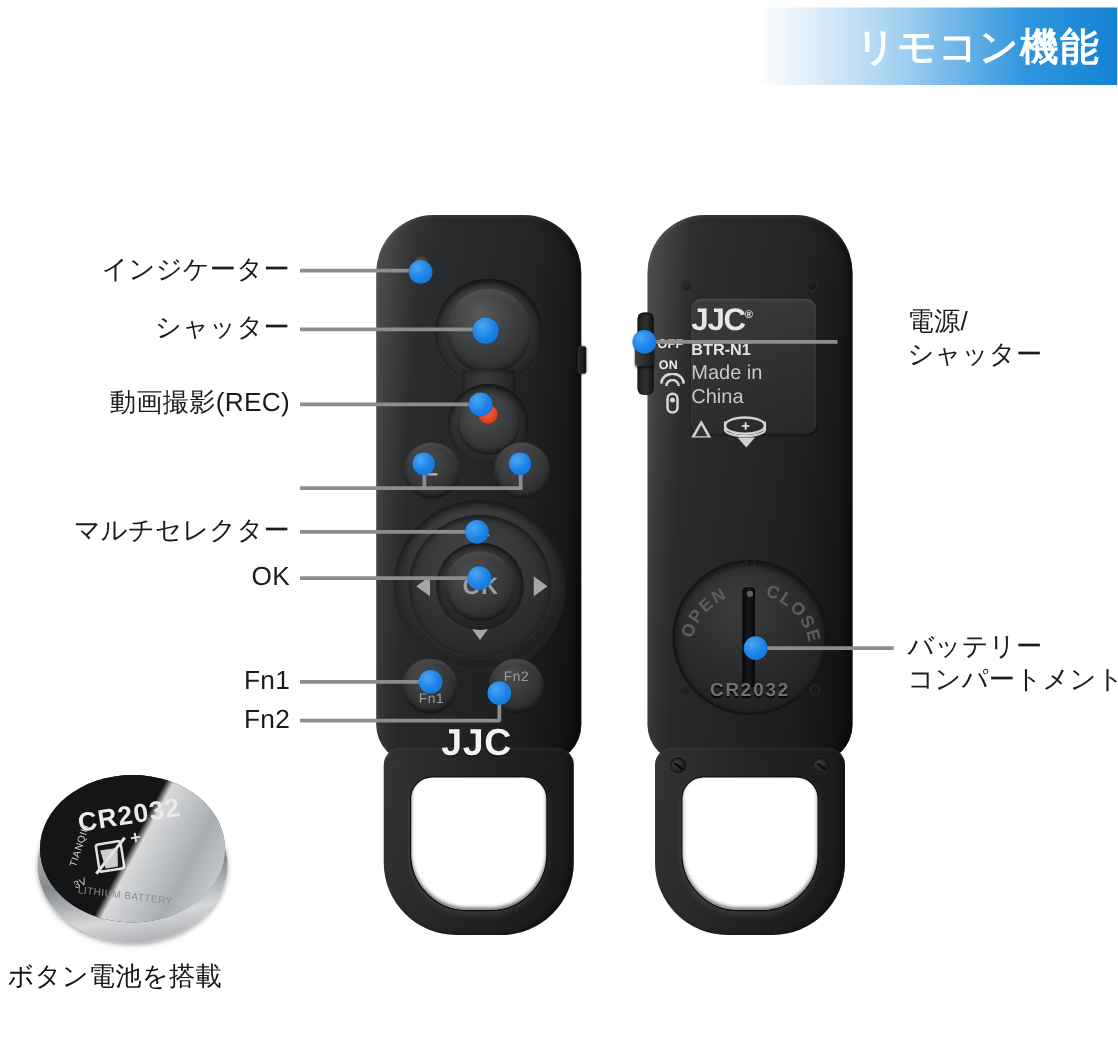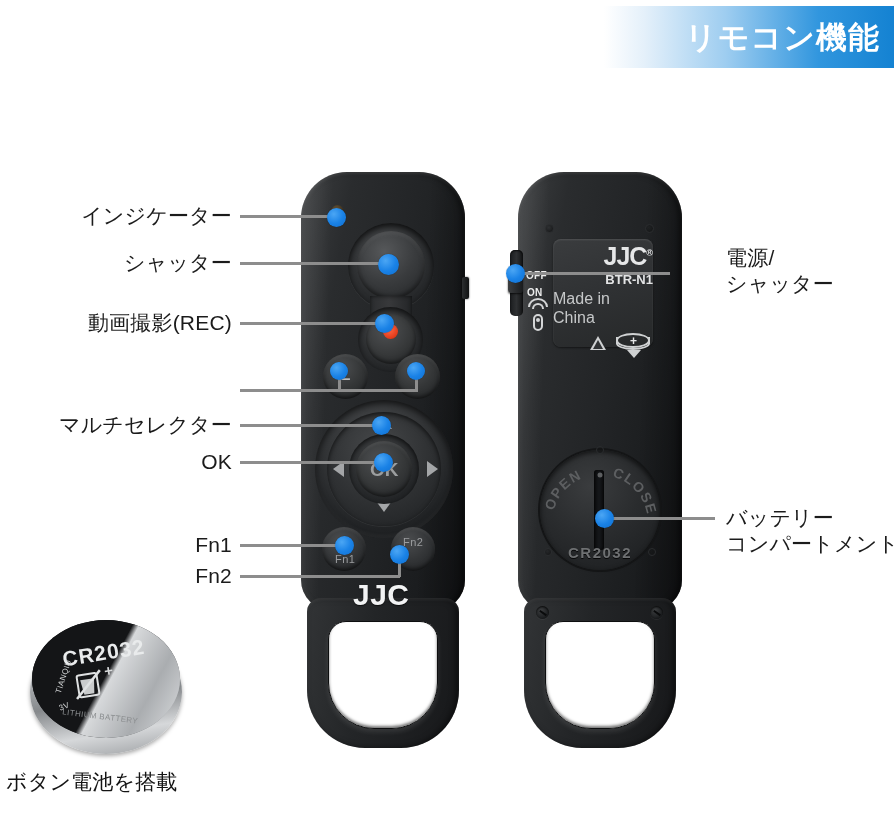--- a/index.html
+++ b/index.html
@@ -169,21 +169,21 @@
     position: absolute; width: 7px; height: 22px; border-radius: 2px;
     background: linear-gradient(90deg,#2c2e30,#101112);
     box-shadow: 0 0 2px rgba(0,0,0,.7);
   }
 
   
   .back-label-panel {
     position: absolute; border-radius: 8px;
     background: linear-gradient(160deg, #3a3c3e 0%, #303234 45%, #262829 100%);
     box-shadow: inset 0 1px 2px rgba(255,255,255,.12), 0 1px 2px rgba(0,0,0,.5);
-    display: flex; flex-direction: column; align-items: flex-end;
+    display: flex; flex-direction: column; align-items: flex-start;
   }
   .jjc-back {
     color: #e6e7e8; font-size: 25px; font-weight: bold; letter-spacing: -1px;
     line-height: 1; margin-top: 5px; position: relative; user-select: none;
   }
   .jjc-back .reg { font-size: 9px; vertical-align: super; letter-spacing: 0; }
   .model-text { color: #e3e4e5; font-size: 13px; font-weight: bold; line-height: 1.2; margin-top: 3px; }
   .made-text  { color: #c6c8c9; font-size: 16px; line-height: 1.2; margin-top: 1px; }
   .icon-row   { display: flex; align-items: center; gap: 7px; margin-top: 4px; }
   .warn-tri {

